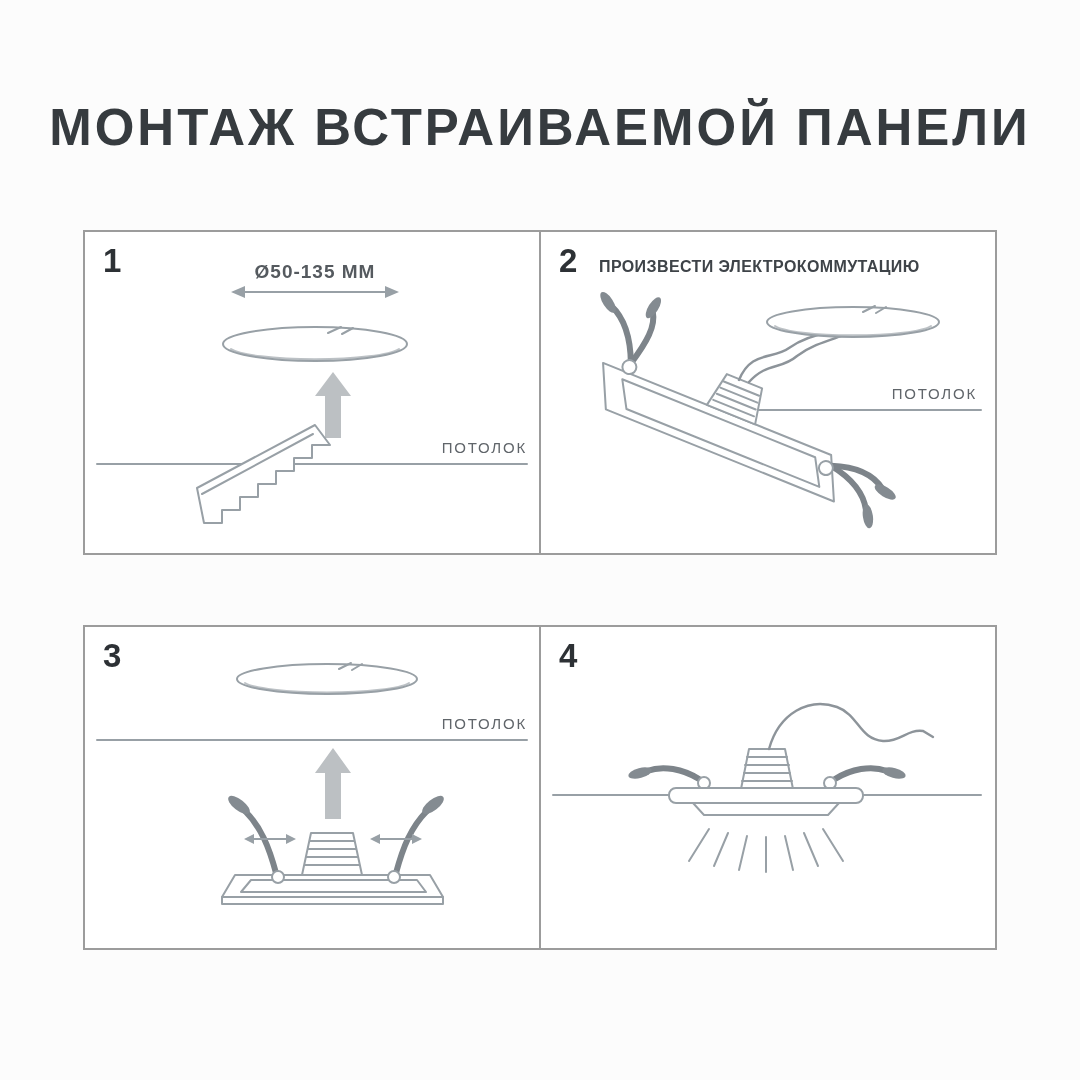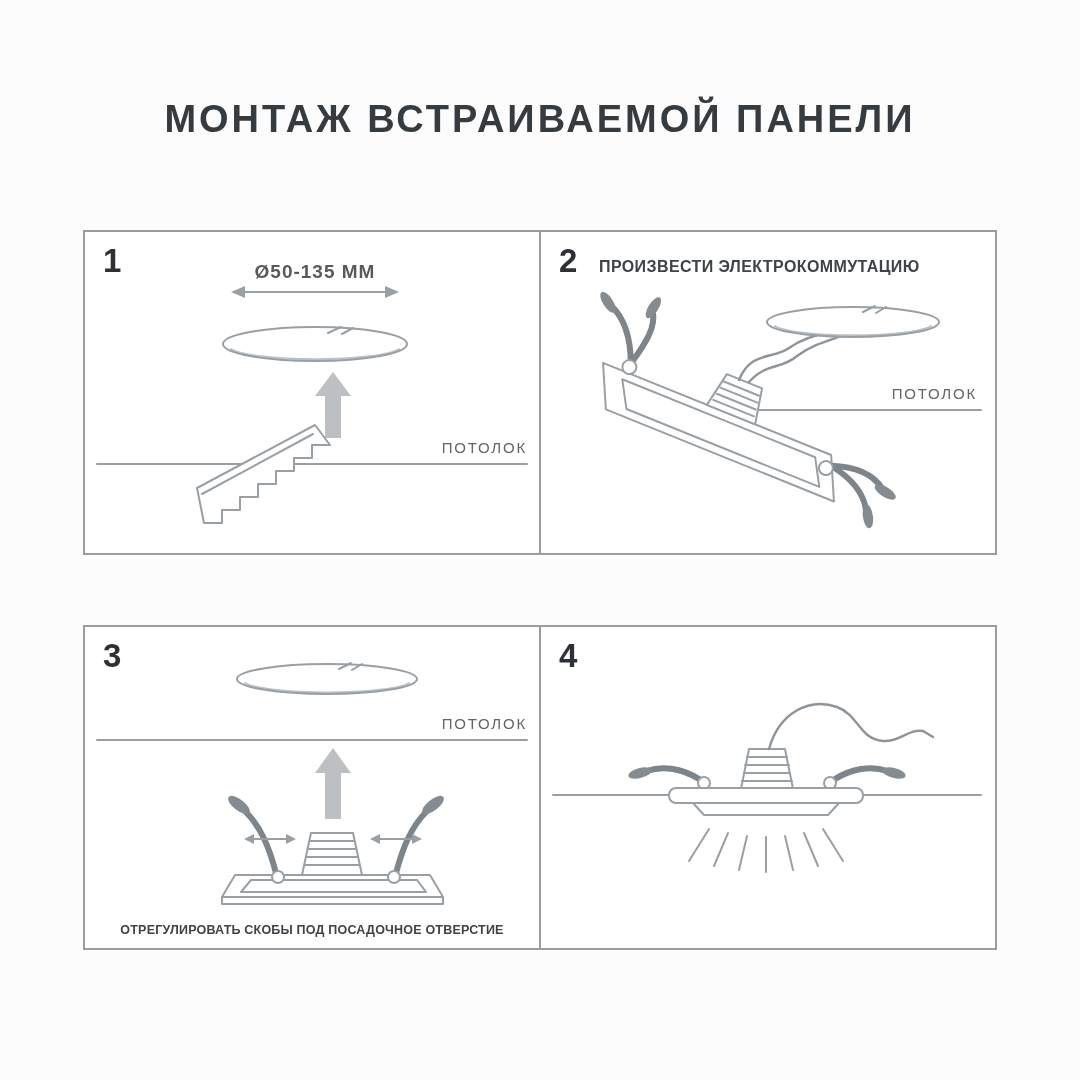--- a/index.html
+++ b/index.html
@@ -1,20 +1,20 @@
 <!DOCTYPE html>
 <html><head>
 <meta charset="utf-8">
 <style>
   * { margin:0; padding:0; box-sizing:border-box; }
   html,body { width:1080px; height:1080px; }
   body { background:#fcfcfc; font-family:"Liberation Sans", sans-serif; }
   .page { width:1080px; height:1080px; position:relative; overflow:hidden; }
   .title { position:absolute; top:98px; left:0; width:100%; text-align:center;
-           font-size:38px; font-weight:700; letter-spacing:3px; color:#363b3f; }
+           font-size:51px; font-weight:700; letter-spacing:3px; color:#363b3f; }
   .grid { position:absolute; top:230px; left:83px; width:916px; }
   .row { display:flex; }
   .row + .row { margin-top:70px; }
   .panel { position:relative; width:458px; height:325px; border:2px solid #9c9c9c; background:#ffffff; }
   .panel.right { margin-left:-2px; }
   .num { position:absolute; top:12px; left:18px; font-size:33px; font-weight:700; color:#2d3135; z-index:2; line-height:1; }
   .cap2 { position:absolute; top:26px; left:58px; font-size:16px; font-weight:700; letter-spacing:0.4px; color:#3e4348; z-index:2; }
   .cap3 { position:absolute; bottom:11px; left:0; width:100%; text-align:center; font-size:12.5px;
           font-weight:700; letter-spacing:0.2px; color:#3e4348; z-index:2; }
   svg.art { position:absolute; inset:0; width:100%; height:100%; }
@@ -121,21 +121,20 @@
             </g>
           </g>
         </svg>
       </div>
     </div>
 
     <div class="row">
 
       <div class="panel">
         <div class="num">3</div>
-        <div class="cap3">ОТРЕГУЛИРОВАТЬ СКОБЫ ПОД ПОСАДОЧНОЕ ОТВЕРСТИЕ</div>
         <svg class="art" viewBox="0 0 454 321">
 
           <g>
             <ellipse class="lnf" cx="242" cy="52" rx="90" ry="15"></ellipse>
             <path class="ln" d="M 160 56 A 84 12 0 0 0 324 56" opacity="0.65"></path>
             <g>
               <line class="ln" x1="254" y1="42" x2="266" y2="36"></line>
               <line class="ln" x1="267" y1="43" x2="277" y2="37"></line>
             </g>
           </g>

